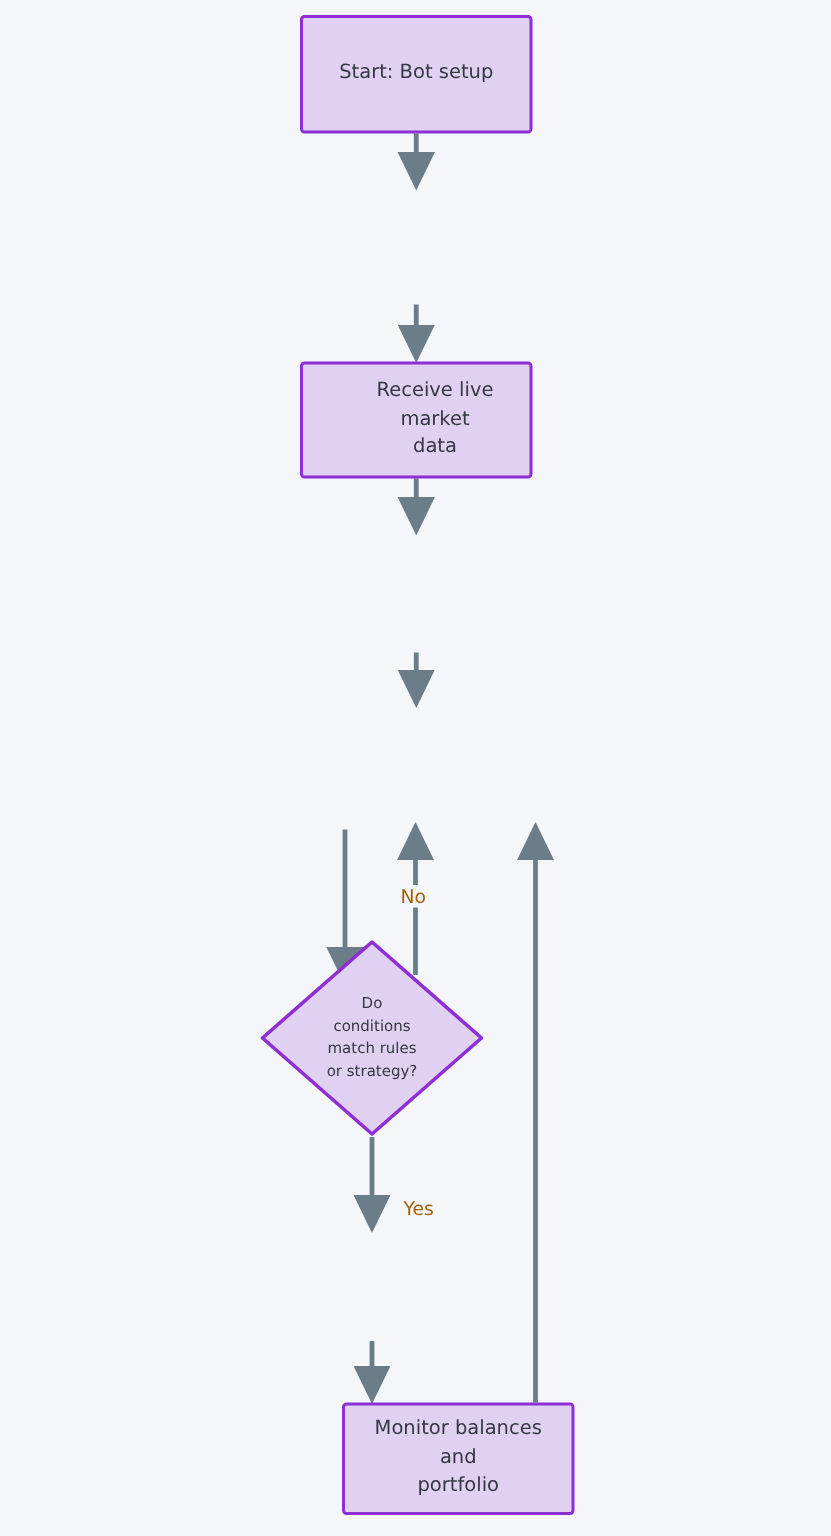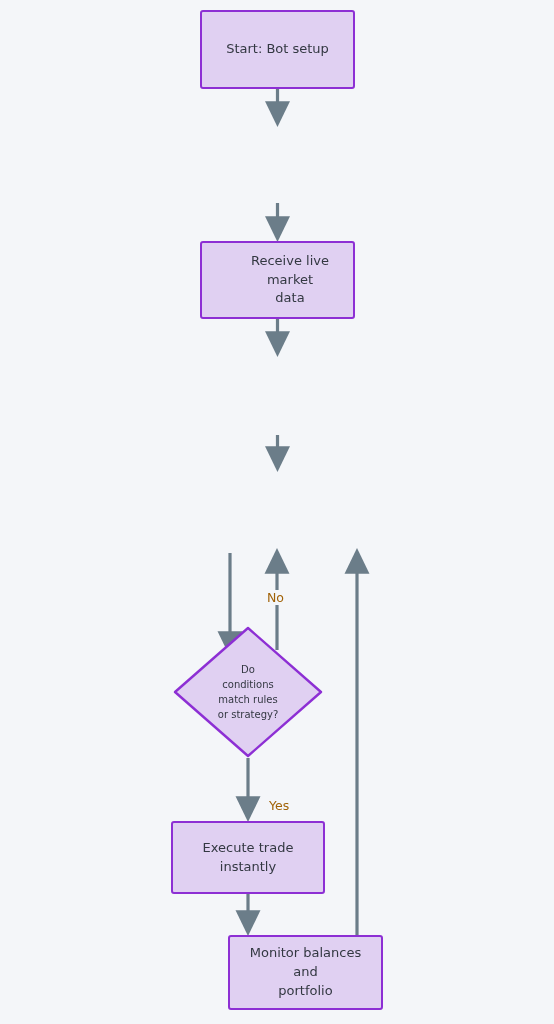--- a/index.html
+++ b/index.html
@@ -123,24 +123,20 @@
   <div class="diamond-wrap" style="left:173px; top:626px; width:150px; height:132px;">
     <svg class="diamond-shape" width="150" height="132" viewBox="0 0 150 132" xmlns="http://www.w3.org/2000/svg">
       <polygon points="75,2 148,66 75,130 2,66" fill="#e0d0f2" stroke="#8d2fd4" stroke-width="2.4" stroke-linejoin="round"></polygon>
     </svg>
     <div class="diamond-text">Do
 conditions
 match rules
 or strategy?</div>
   </div>
 
-  <div class="node" style="left:171px; top:821px; width:154px; height:73px;">
-    <span class="node-label">Execute trade
-instantly</span>
-  </div>
 
   <div class="node" style="left:228px; top:935px; width:155px; height:75px;">
     <span class="node-label">Monitor balances and
 portfolio</span>
   </div>
 
   <div class="edge-label" style="left:264px; top:590px;">No</div>
 
   <div class="edge-label" style="left:234px; top:798px;margin-left:32px;">Yes</div>
 

